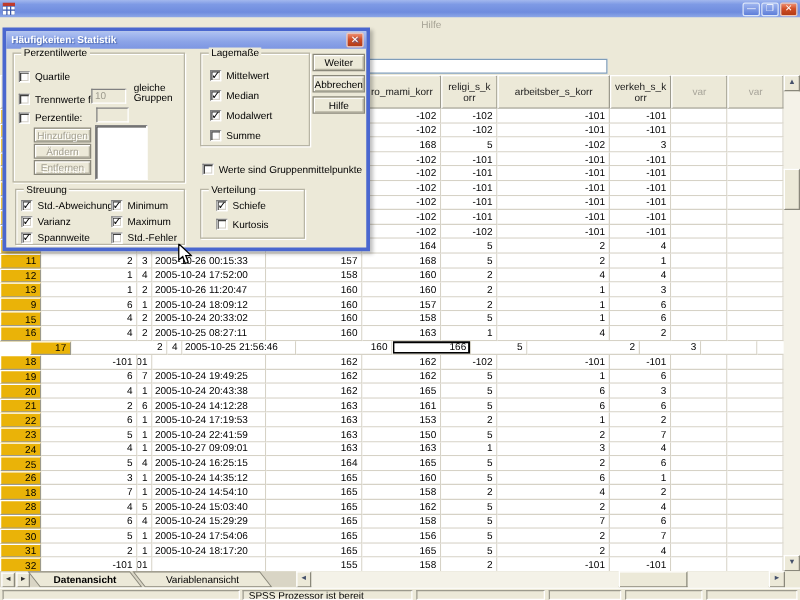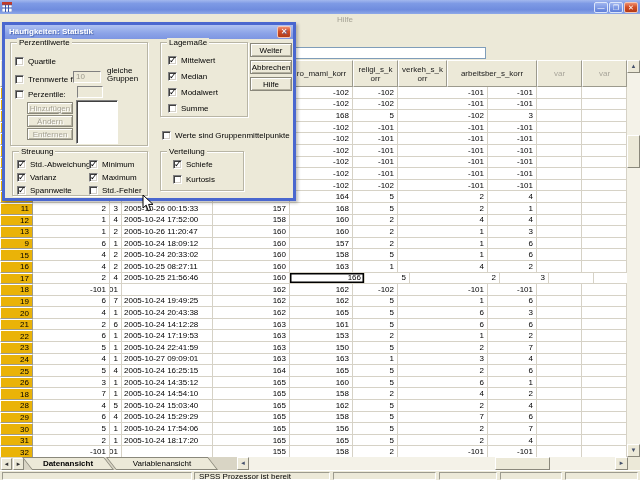--- a/index.html
+++ b/index.html
@@ -132,22 +132,22 @@
 
   <div id="grid">
       <div class="grow hdr">
         <div class="gc hcell" style="width: 33px;"></div>
         <div class="gc hcell" style="width: 77px;"></div>
         <div class="gc hcell" style="width: 12px;"></div>
         <div class="gc hcell" style="width: 91px;"></div>
         <div class="gc hcell" style="width: 77px;"></div>
         <div class="gc hcell" style="width: 63px;">ro_mami_korr</div>
         <div class="gc hcell" style="width: 45px;">religi_s_korr</div>
+        <div class="gc hcell" style="width: 90px;">arbeitsber_s_korr</div>
         <div class="gc hcell" style="width: 49px;">verkeh_s_korr</div>
-        <div class="gc hcell" style="width: 90px;">arbeitsber_s_korr</div>
         <div class="gc hcell vartxt" style="width: 45px;">var</div>
         <div class="gc hcell vartxt" style="width: 45px;">var</div>
       </div>
       <div class="grow">
         <div class="gc rowhdr" style="width: 33px;">1</div>
         <div class="gc" style="width: 77px;"></div>
         <div class="gc" style="width: 12px;"></div>
         <div class="gc left" style="width: 91px;"></div>
         <div class="gc" style="width: 77px;"></div>
         <div class="gc" style="width: 63px;">-102</div>
@@ -346,26 +346,26 @@
         <div class="gc left" style="width: 91px;">2005-10-25 08:27:11</div>
         <div class="gc" style="width: 77px;">160</div>
         <div class="gc" style="width: 63px;">163</div>
         <div class="gc" style="width: 45px;">1</div>
         <div class="gc" style="width: 90px;">4</div>
         <div class="gc" style="width: 49px;">2</div>
         <div class="gc" style="width: 45px;"></div>
         <div class="gc" style="width: 45px;"></div>
       </div>
       <div class="grow">
-        <div class="gc rowhdr" style="width: 33px;">17</div>
+        <div class="gc rowhdr" style="width: 33px; margin-left: 24px;">17</div>
         <div class="gc" style="width: 77px;">2</div>
         <div class="gc" style="width: 12px;">4</div>
         <div class="gc left" style="width: 91px;">2005-10-25 21:56:46</div>
         <div class="gc" style="width: 77px;">160</div>
-        <div class="gc sel" style="width: 75px;">166</div>
+        <div class="gc sel" style="width: 63px;">166</div>
         <div class="gc" style="width: 45px;">5</div>
         <div class="gc" style="width: 90px;">2</div>
         <div class="gc" style="width: 49px;">3</div>
         <div class="gc" style="width: 45px;"></div>
         <div class="gc" style="width: 45px;"></div>
       </div>
       <div class="grow">
         <div class="gc rowhdr" style="width: 33px;">18</div>
         <div class="gc" style="width: 77px;">-101</div>
         <div class="gc" style="width: 12px;">-101</div>

